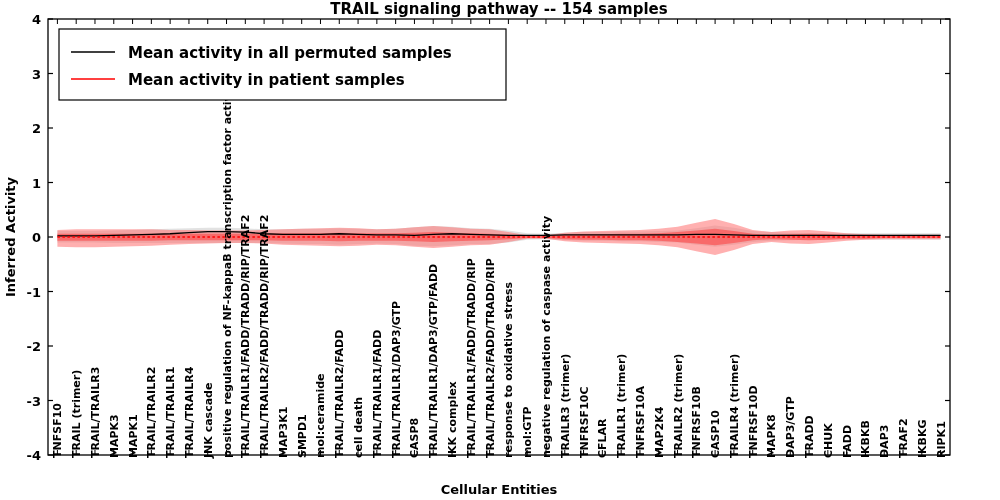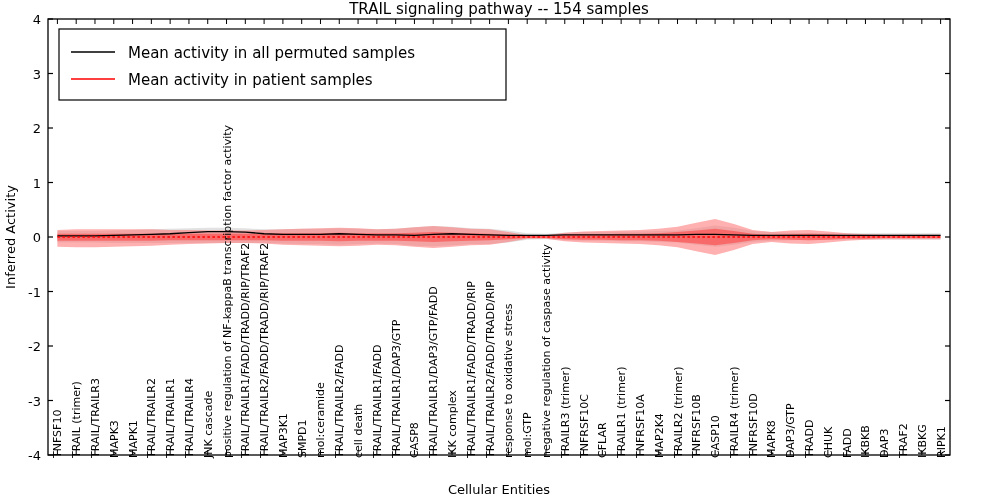--- a/index.html
+++ b/index.html
@@ -1,20 +1,20 @@
 <!DOCTYPE html>
 <html><head>
 <meta charset="utf-8">
 <style>
   html,body{margin:0;padding:0;}
   body{
     width:1000px;height:500px;overflow:hidden;background:#ffffff;
     font-family:"DejaVu Sans", sans-serif;
   }
-  #root{position:relative;width:1000px;height:500px;}
+  #root{position:relative;width:1000px;height:500px;font-weight:bold;}
   svg{display:block;}
   .ttl{font-size:15px;fill:#000;}
   .axlbl{font-size:13px;fill:#000;}
   .tick{font-size:13px;fill:#000;}
   .xtick{font-size:11px;fill:#000;}
   .lgtxt{font-size:15px;fill:#000;}
 </style>
 </head>
 <body>
 

